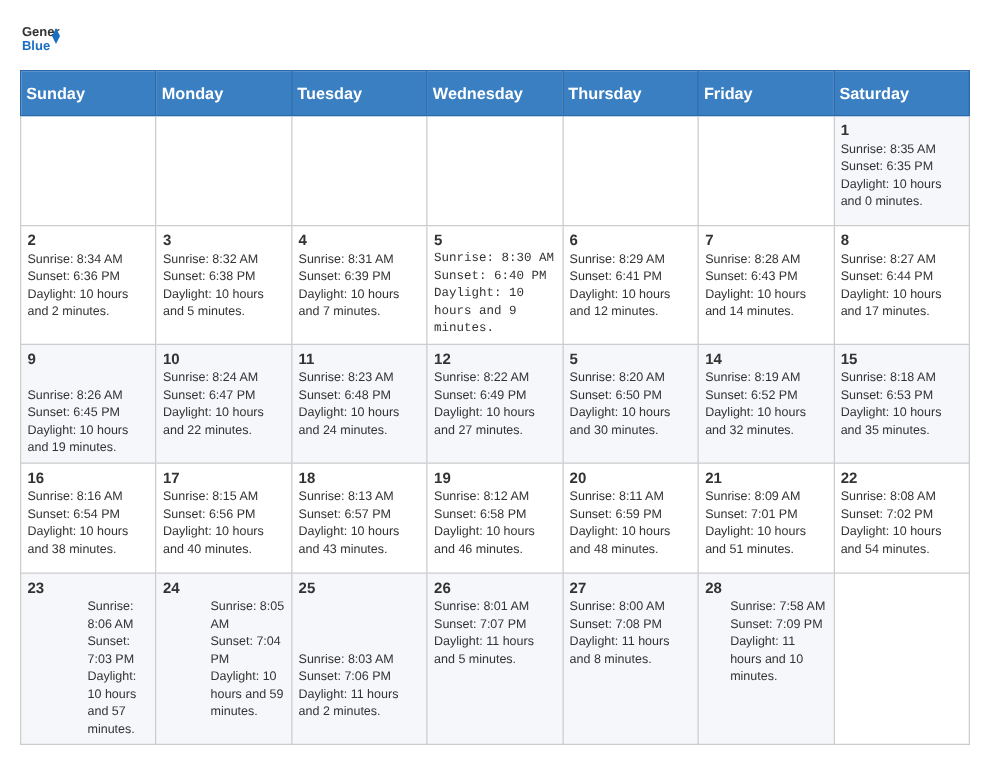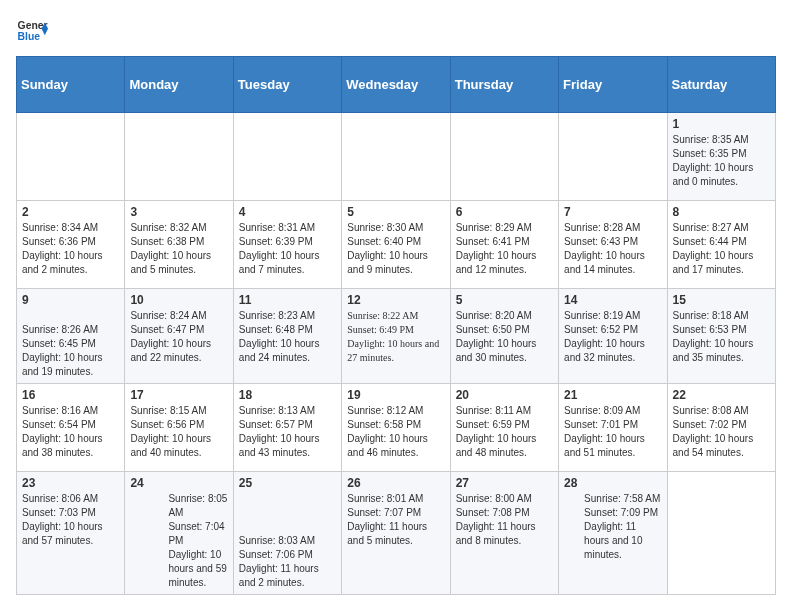--- a/index.html
+++ b/index.html
@@ -41,21 +41,21 @@
     table {
       width: 100%;
       border-collapse: collapse;
       table-layout: fixed;
     }
     thead tr th {
       background-color: #3a7fc1;
       color: #fff;
       font-size: 13px;
       font-weight: bold;
-      padding: 20px 4px;
+      padding: 10px 4px;
       text-align: left;
       border: 1px solid #2a6aaa;
     }
     tbody tr td {
       border: 1px solid #ccc;
       vertical-align: top;
       padding: 4px 5px;
       font-size: 10.5px;
       color: #333;
       height: 88px;
@@ -140,21 +140,21 @@
 Daylight: 10 hours and 5 minutes.</div>
         </td>
         <td>
           <span class="day-number">4</span>
           <div class="day-info" style="white-space: pre-line;">Sunrise: 8:31 AM
 Sunset: 6:39 PM
 Daylight: 10 hours and 7 minutes.</div>
         </td>
         <td>
           <span class="day-number">5</span>
-          <div class="day-info" style="white-space: pre-line;">Sunrise: 8:30 AM
+          <div class="day-info" style="white-space: pre-line; font-family: Liberation Mono, monospace;">Sunrise: 8:30 AM
 Sunset: 6:40 PM
 Daylight: 10 hours and 9 minutes.</div>
         </td>
         <td>
           <span class="day-number">6</span>
           <div class="day-info" style="white-space: pre-line;">Sunrise: 8:29 AM
 Sunset: 6:41 PM
 Daylight: 10 hours and 12 minutes.</div>
         </td>
         <td>
@@ -184,21 +184,21 @@
 Daylight: 10 hours and 22 minutes.</div>
         </td>
         <td>
           <span class="day-number">11</span>
           <div class="day-info" style="white-space: pre-line;">Sunrise: 8:23 AM
 Sunset: 6:48 PM
 Daylight: 10 hours and 24 minutes.</div>
         </td>
         <td>
           <span class="day-number">12</span>
-          <div class="day-info" style="white-space: pre-line; font-family: Liberation Serif, serif;">Sunrise: 8:22 AM
+          <div class="day-info" style="white-space: pre-line;">Sunrise: 8:22 AM
 Sunset: 6:49 PM
 Daylight: 10 hours and 27 minutes.</div>
         </td>
         <td>
           <span class="day-number">5</span>
           <div class="day-info" style="white-space: pre-line;">Sunrise: 8:20 AM
 Sunset: 6:50 PM
 Daylight: 10 hours and 30 minutes.</div>
         </td>
         <td>
@@ -254,21 +254,21 @@
         <td>
           <span class="day-number">22</span>
           <div class="day-info" style="white-space: pre-line;">Sunrise: 8:08 AM
 Sunset: 7:02 PM
 Daylight: 10 hours and 54 minutes.</div>
         </td>
       </tr>
       <tr>
         <td>
           <span class="day-number">23</span>
-          <div class="day-info" style="white-space: pre-line;">Sunrise: 8:06 AM
+          <div class="day-info" style="white-space: pre-line; margin-left: 48px;">Sunrise: 8:06 AM
 Sunset: 7:03 PM
 Daylight: 10 hours and 57 minutes.</div>
         </td>
         <td>
           <span class="day-number">24</span>
           <div class="day-info" style="white-space: pre-line; margin-left: 38px;">Sunrise: 8:05 AM
 Sunset: 7:04 PM
 Daylight: 10 hours and 59 minutes.</div>
         </td>
         <td>

